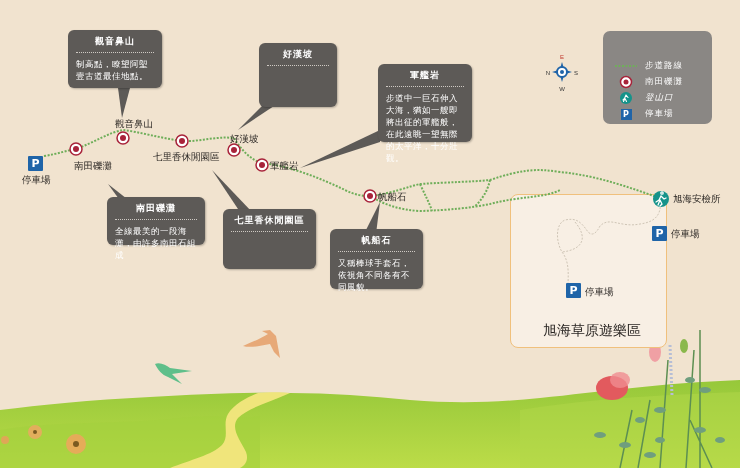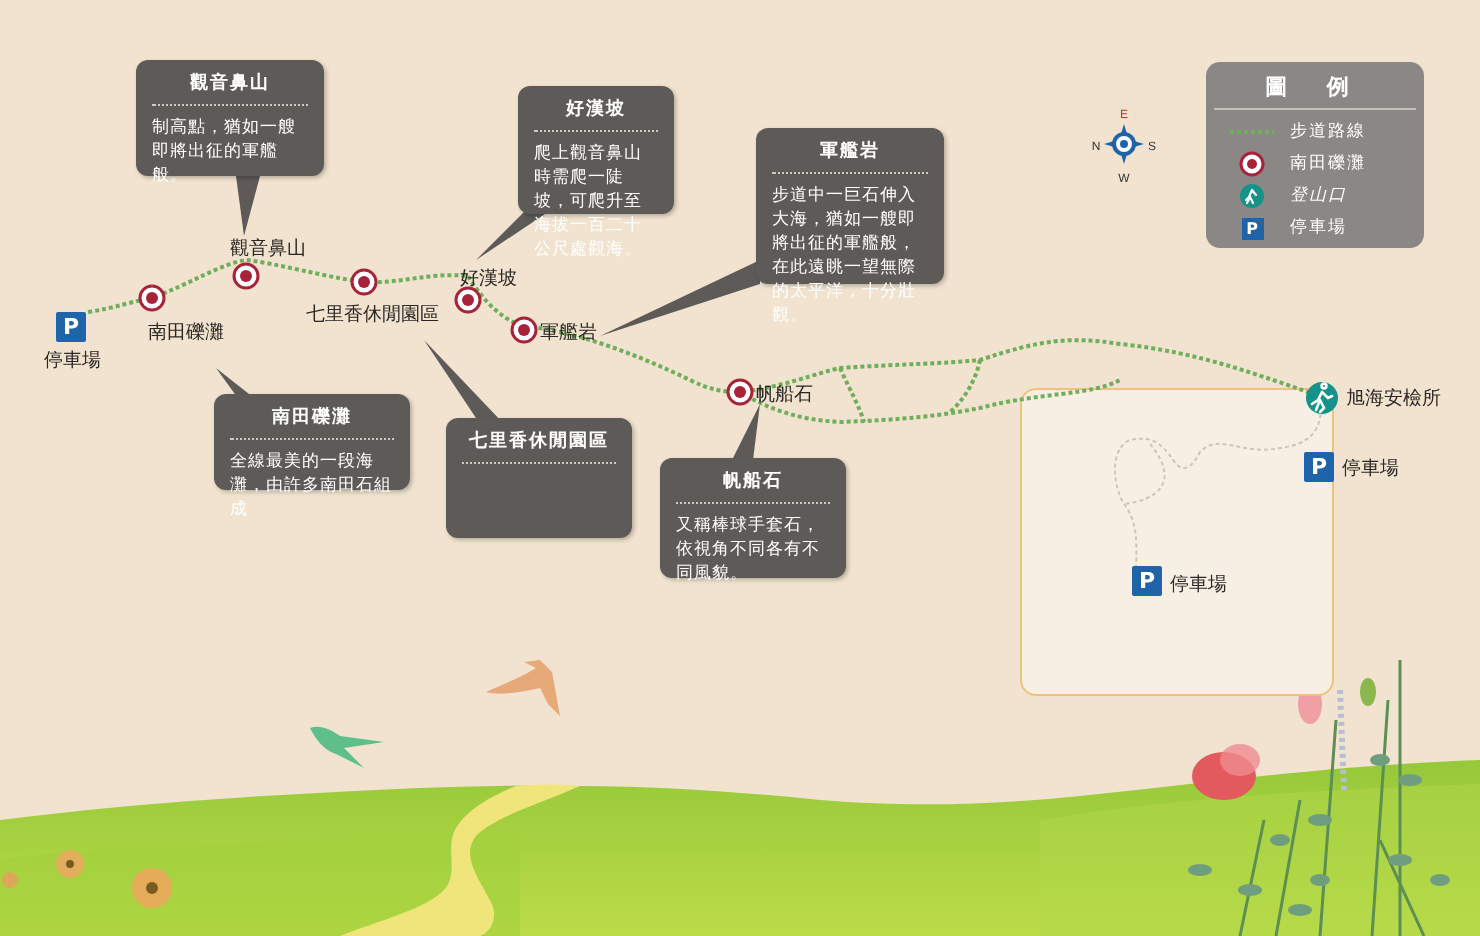--- a/index.html
+++ b/index.html
@@ -128,25 +128,24 @@
       <circle cx="562" cy="72" r="2" fill="#1f64a8"></circle>
       <text x="562" y="59" font-size="6" fill="#c0392b" text-anchor="middle" font-family="Liberation Sans, sans-serif">E</text>
       <text x="548" y="75" font-size="6" fill="#333" text-anchor="middle" font-family="Liberation Sans, sans-serif">N</text>
       <text x="576" y="75" font-size="6" fill="#333" text-anchor="middle" font-family="Liberation Sans, sans-serif">S</text>
       <text x="562" y="91" font-size="6" fill="#333" text-anchor="middle" font-family="Liberation Sans, sans-serif">W</text>
     </g>
   </svg>
 
   <div class="callout" style="left:68px;top:30px;width:94px;height:58px;">
     <div class="ttl">觀音鼻山</div>
-    <div class="desc">制高點，猶如一艘即將出征的軍艦般。</div>
+    <div class="desc">制高點，瞭望阿塱壹古道最佳地點。</div>
   </div>
   <div class="callout" style="left:259px;top:43px;width:78px;height:64px;">
     <div class="ttl">好漢坡</div>
-    <div class="desc">爬上觀音鼻山時需爬一陡坡，可爬升至海拔一百二十公尺處觀海。</div>
   </div>
   <div class="callout" style="left:378px;top:64px;width:94px;height:78px;">
     <div class="ttl">軍艦岩</div>
     <div class="desc">步道中一巨石伸入大海，猶如一艘即將出征的軍艦般，在此遠眺一望無際的太平洋，十分壯觀。</div>
   </div>
   <div class="callout" style="left:107px;top:197px;width:98px;height:48px;">
     <div class="ttl">南田礫灘</div>
     <div class="desc">全線最美的一段海灘，由許多南田石組成</div>
   </div>
   <div class="callout" style="left:223px;top:209px;width:93px;height:60px;">
@@ -163,23 +162,23 @@
   <div class="label" style="left:115px;top:118px;">觀音鼻山</div>
   <div class="label" style="left:153px;top:151px;">七里香休閒園區</div>
   <div class="label" style="left:230px;top:133px;">好漢坡</div>
   <div class="label" style="left:270px;top:160px;">軍艦岩</div>
   <div class="label" style="left:378px;top:191px;">帆船石</div>
   <div class="label" style="left:673px;top:193px;text-align:center;">旭海安檢所</div>
   <div class="pbox" style="left:652px;top:226px;">P</div>
   <div class="label" style="left:671px;top:228px;">停車場</div>
   <div class="pbox" style="left:566px;top:283px;">P</div>
   <div class="label" style="left:585px;top:286px;">停車場</div>
+  <div class="label big" style="left:543px;top:322px;">旭海草原遊樂區</div>
 
   <div class="legend">
-    <div class="lt">圖 例</div>
     <div class="row" style="top:28px;">
       <span class="sym">
           <svg width="22" height="4">
             <line x1="0" y1="2" x2="22" y2="2" stroke="#6fae5a" stroke-width="2" stroke-dasharray="2 1.5"></line>
           </svg>
         </span>
       <span class="txt">步道路線</span>
     </div>
     <div class="row" style="top:44px;">
       <span class="sym">

